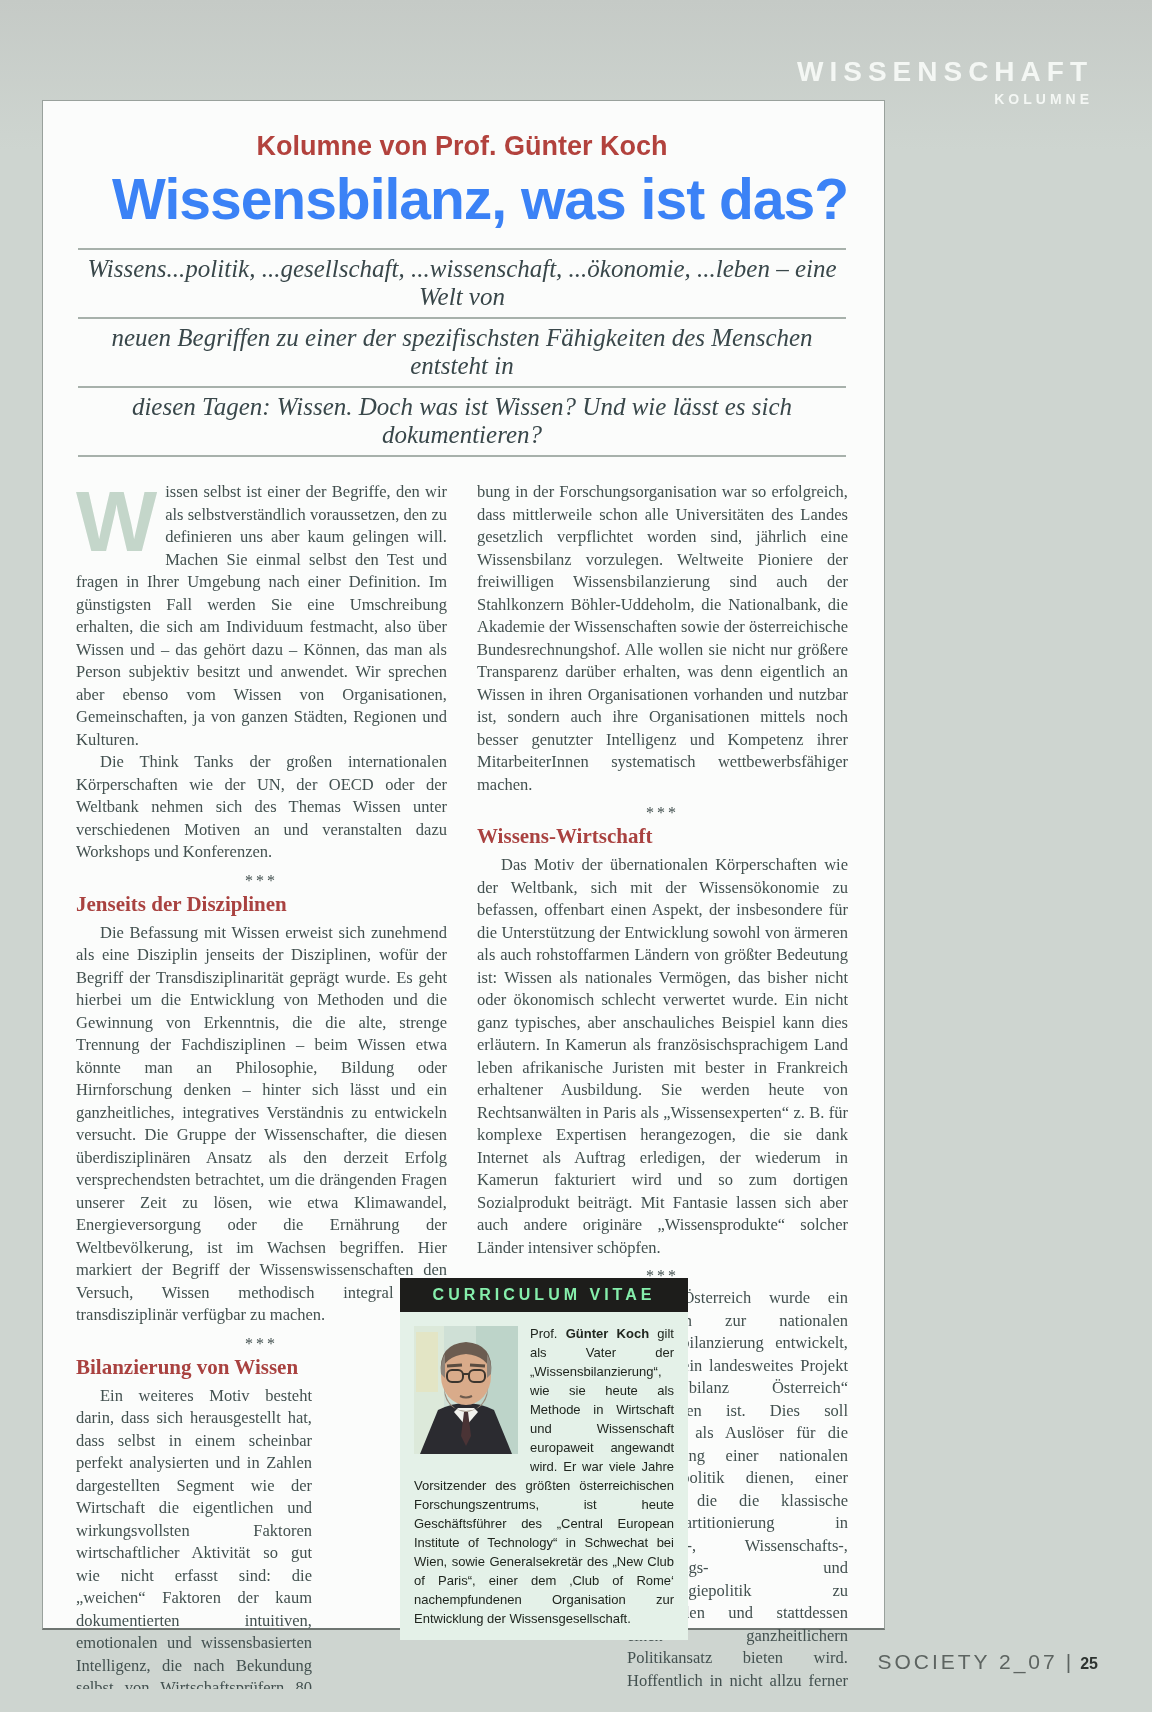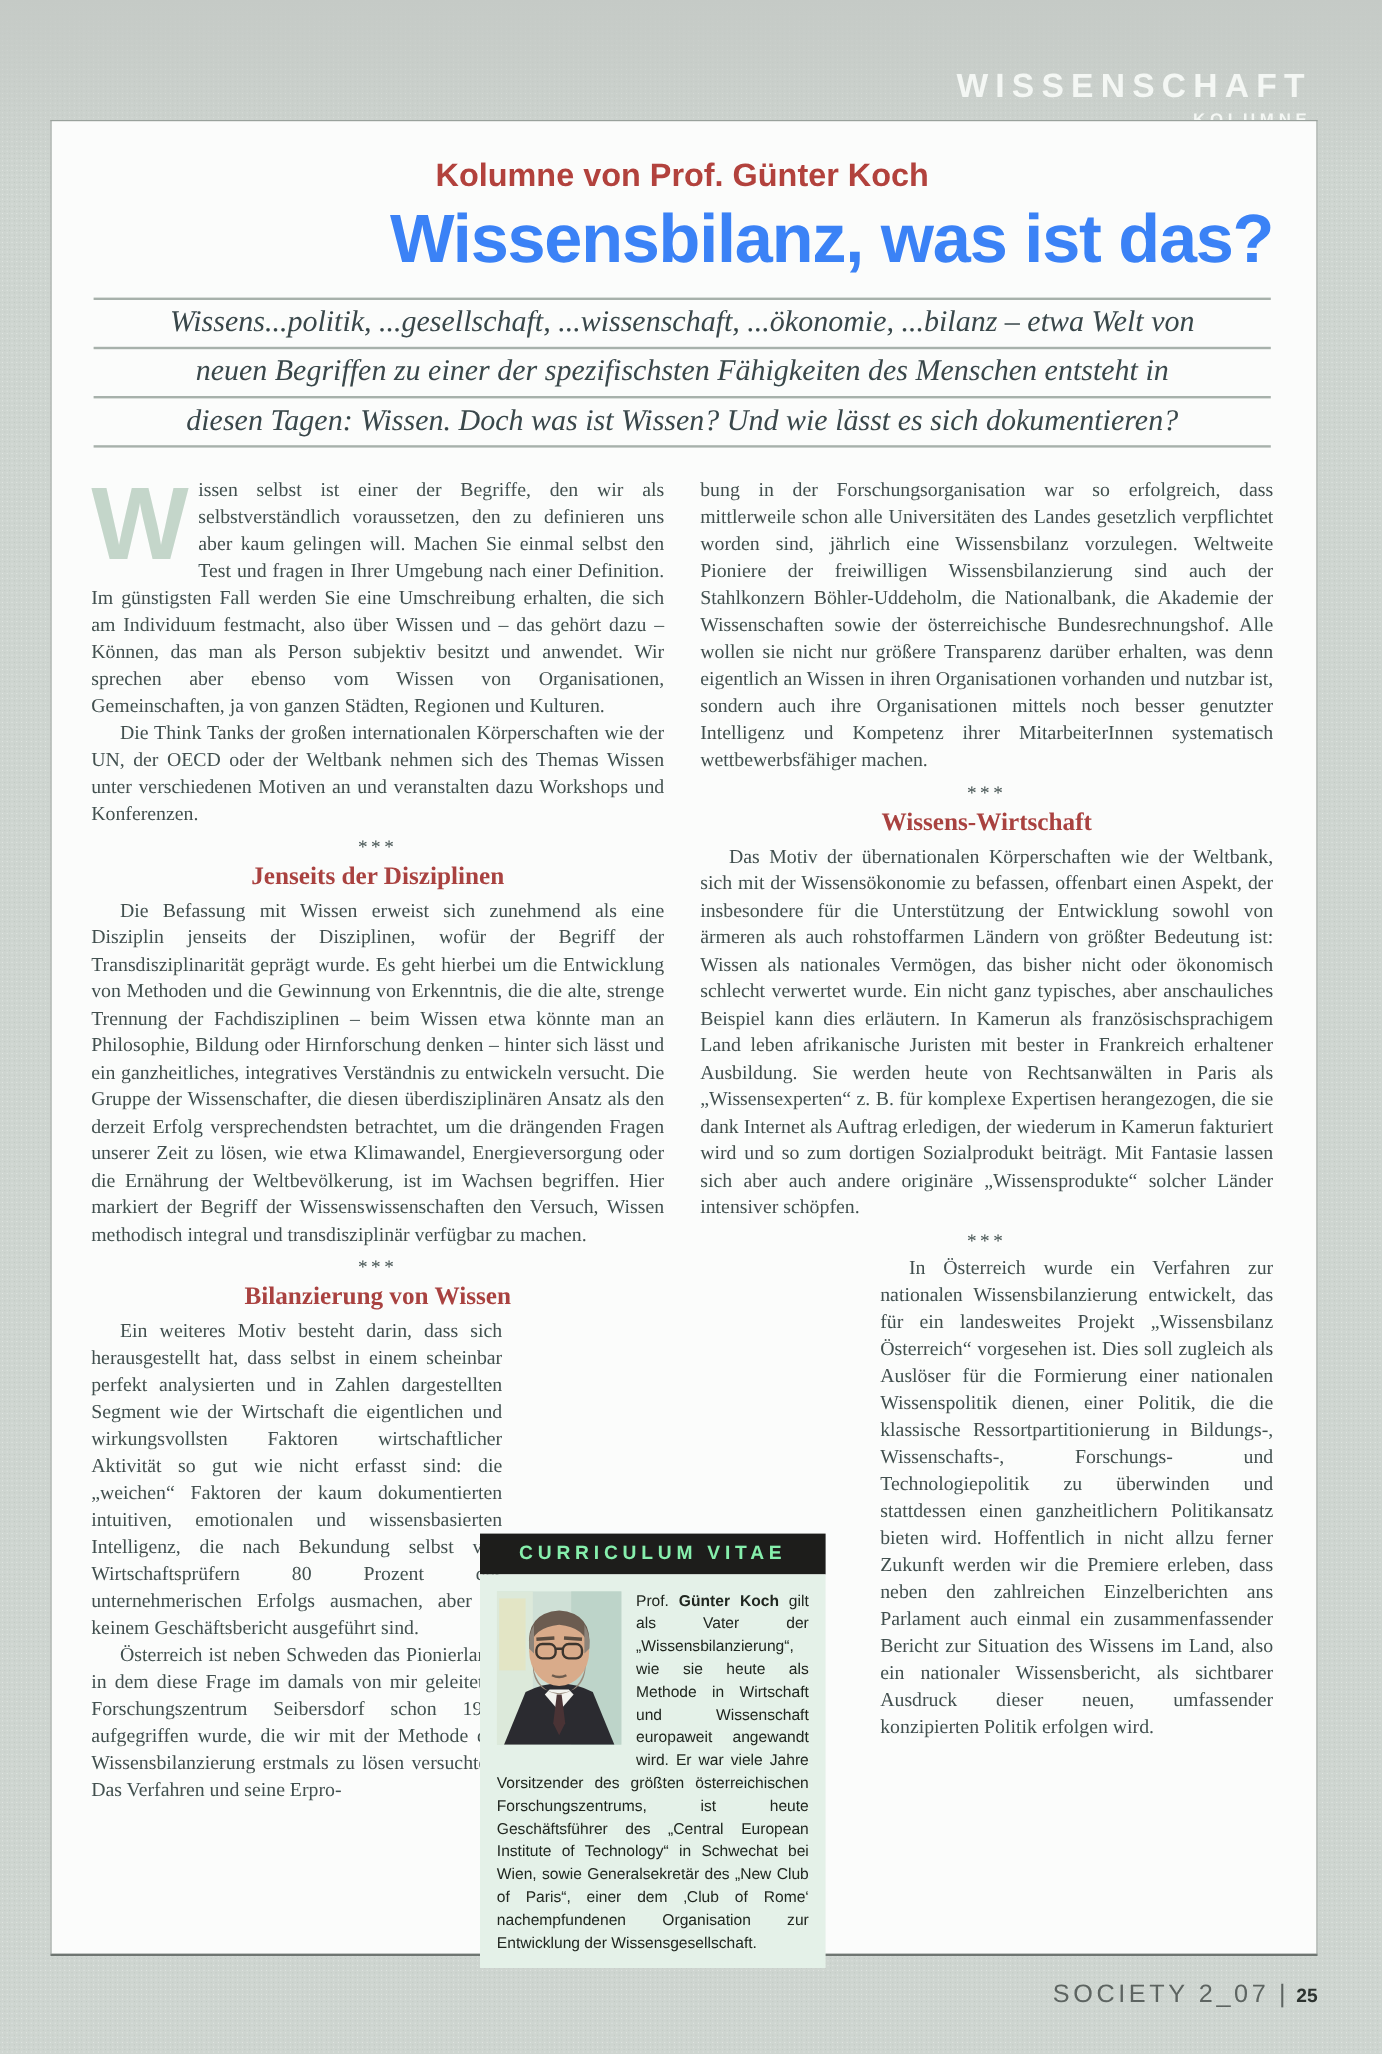--- a/index.html
+++ b/index.html
@@ -17,21 +17,21 @@
     overflow:hidden;
   }
 
   
   .masthead { position:absolute; top:16px; right:59px; text-align:right; color:#f4f7f4;margin-top:40px; }
   .masthead-title { font-size:28px; font-weight:bold; letter-spacing:6px; }
   .masthead-sub   { font-size:14px; font-weight:bold; letter-spacing:4px; margin-top:3px; }
 
   
   .sheet {
-    position:absolute; left:42px; top:100px; width:1056px; height:1530px;
+    position:absolute; left:42px; top:100px; width:843px; height:1530px;
     background:#fbfcfb;
     border:1px solid #99a19c; border-bottom:2px solid #6e7571;
     padding:26px 36px 0 33px;
   }
 
   .kicker { text-align:center; color:#b2423d; font-weight:bold; font-size:27px; margin-top:4px; }
   .headline { text-align:right; color:#3b82f6; font-weight:bold; font-size:57px;
               letter-spacing:-1px; margin:4px 0 16px; }
 
   .lead { margin:0 2px 0 2px; }
@@ -47,21 +47,21 @@
   .col { flex:1 1 0; }
 
   .para {
     font-family:"Liberation Serif", serif; font-size:16.5px; line-height:22.5px;
     color:#42504f; text-align:justify; text-indent:24px; hyphens:auto;
   }
   .para.noindent { text-indent:0; }
 
   .sep { text-align:center; font-family:"Liberation Serif", serif; color:#42504f;
          font-size:16px; letter-spacing:3px; line-height:18px; margin:8px 0 2px; }
-  .colhead { text-align:center; font-family:"Liberation Serif", serif; font-weight:bold;
+  .colhead { text-align:left; font-family:"Liberation Serif", serif; font-weight:bold;
              color:#a94240; font-size:21px; margin-bottom:5px; }
 
   .dropcap {
     float:left; font-family:"Liberation Sans", sans-serif; font-weight:bold;
     font-size:86px; line-height:76px; color:#c4d6ca;
     margin:2px 12px 0 0; letter-spacing:-4px;
   }
 
   .cv-spacer-l { float:right; width:135px; height:512px; }
   .cv-spacer-r { float:left;  width:150px; height:512px; }
@@ -93,21 +93,21 @@
   <div class="masthead-title">WISSENSCHAFT</div>
   <div class="masthead-sub">KOLUMNE</div>
 </div>
 
 <div class="sheet">
 
   <div class="kicker">Kolumne von Prof. Günter Koch</div>
   <h1 class="headline">Wissensbilanz, was ist das?</h1>
 
   <div class="lead">
-    <div class="lead-line">Wissens...politik, ...gesellschaft, ...wissenschaft, ...ökonomie, ...bilanz – etwa Welt von</div>
+    <div class="lead-line">Wissens...politik, ...gesellschaft, ...wissenschaft, ...ökonomie, ...leben – eine Welt von</div>
     <div class="lead-line">neuen Begriffen zu einer der spezifischsten Fähigkeiten des Menschen entsteht in</div>
     <div class="lead-line">diesen Tagen: Wissen. Doch was ist Wissen? Und wie lässt es sich dokumentieren?</div>
   </div>
 
   <div class="columns">
 
     <div class="col">
       <p class="para noindent"><span class="dropcap">W</span><span>issen selbst ist einer der Begriffe, den wir als selbstverständlich voraussetzen, den zu definieren uns aber kaum gelingen will. Machen Sie einmal selbst den Test und fragen in Ihrer Umgebung nach einer Definition. Im günstigsten Fall werden Sie eine Umschreibung erhalten, die sich am Individuum festmacht, also über Wissen und – das gehört dazu – Können, das man als Person subjektiv besitzt und anwendet. Wir sprechen aber ebenso vom Wissen von Organisationen, Gemeinschaften, ja von ganzen Städten, Regionen und Kulturen.</span></p>
       <p class="para">Die Think Tanks der großen internationalen Körperschaften wie der UN, der OECD oder der Weltbank nehmen sich des Themas Wissen unter verschiedenen Motiven an und veranstalten dazu Workshops und Konferenzen.</p>
       <div class="sep">***</div>

